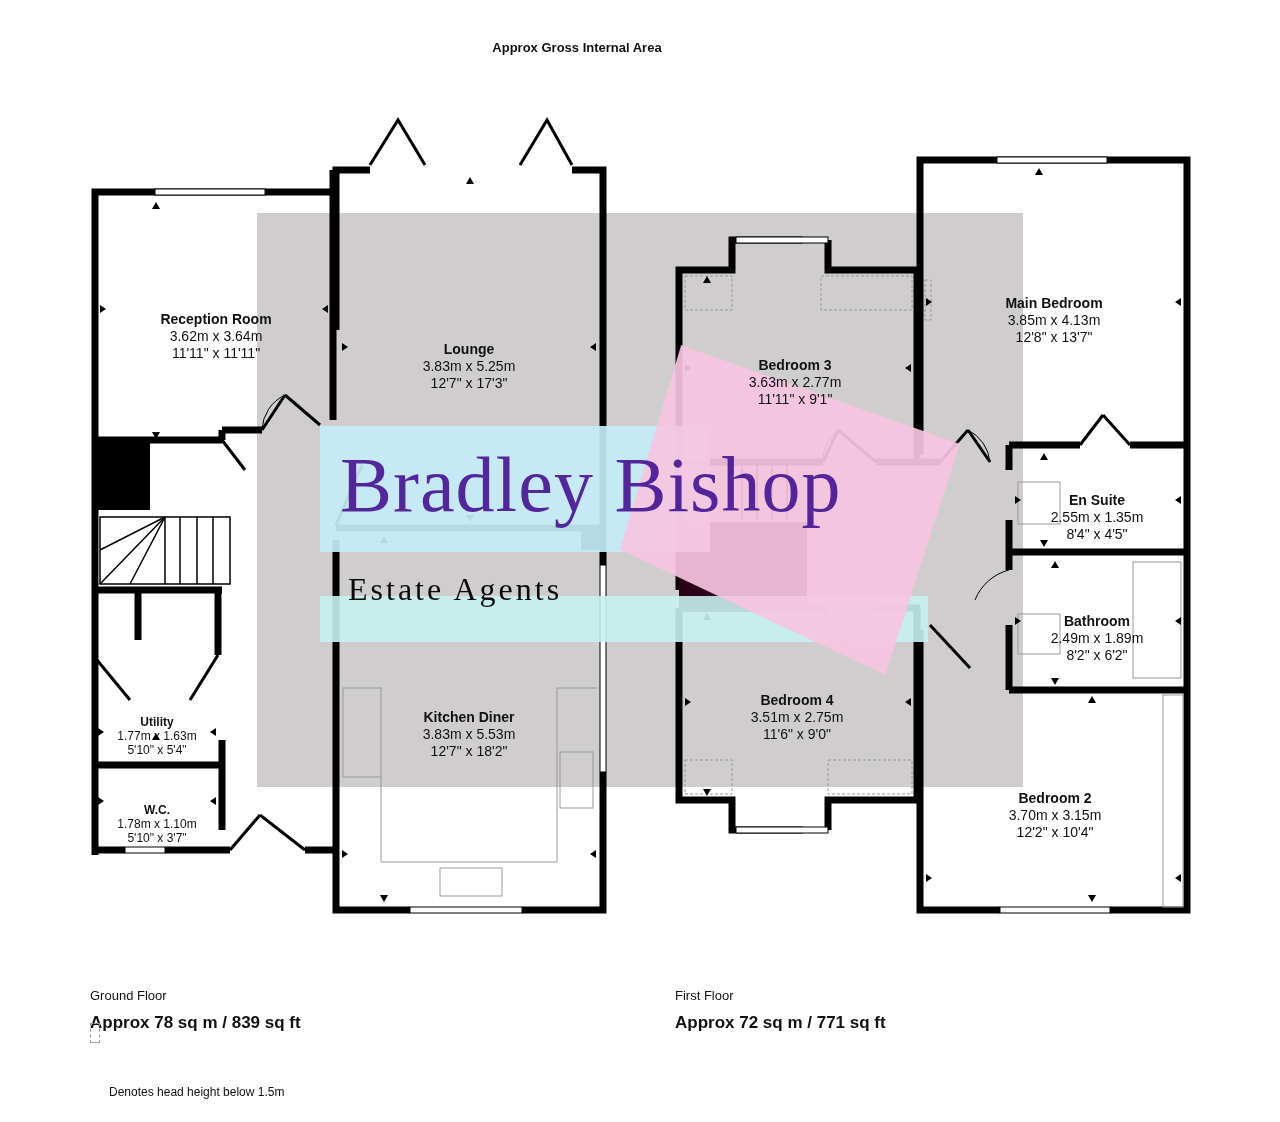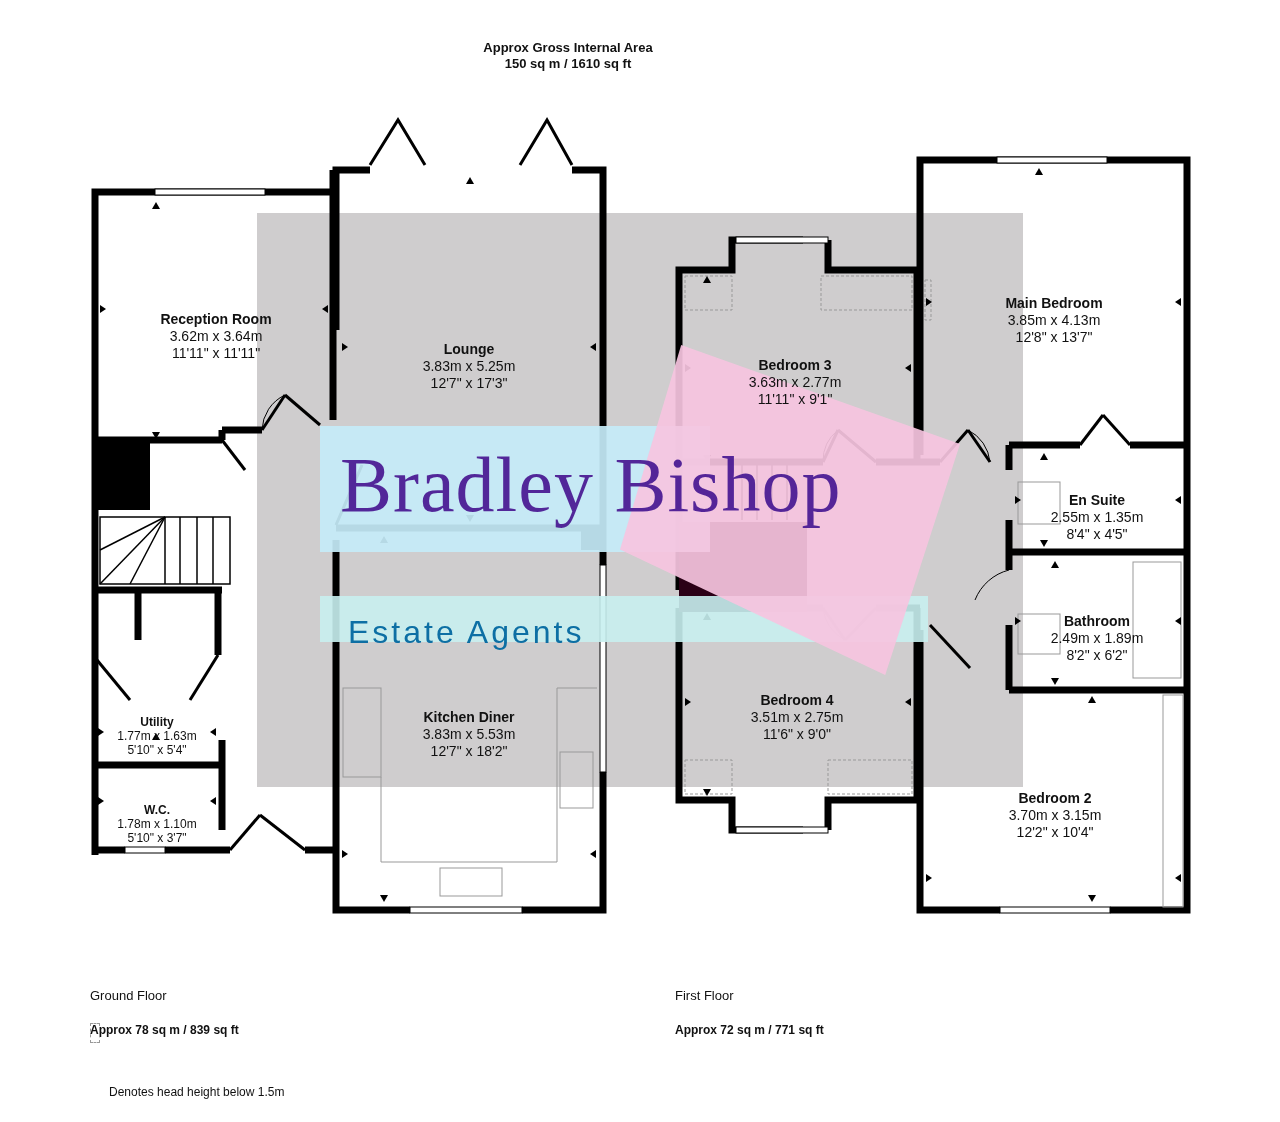--- a/index.html
+++ b/index.html
@@ -1,42 +1,41 @@
 <!DOCTYPE html>
 <html><head>
 <meta charset="utf-8">
 <style>
   html, body { margin:0; padding:0; background:#ffffff; }
   body { width:1280px; height:1122px; position:relative; overflow:hidden;
          font-family:"Liberation Sans", sans-serif; color:#111; }
   .abs { position:absolute; }
-  .title-block { left:0; width:1136px; top:40px; text-align:center; font-weight:bold; font-size:13px; line-height:16px; }
+  .title-block { left:9px; width:1136px; top:40px; text-align:center; font-weight:bold; font-size:13px; line-height:16px; }
   .wm-grey { left:257px; top:213px; width:766px; height:574px; background:#cfcdce; }
   .wm-cyan { left:320px; top:426px; width:390px; height:126px; background:#c6ecf8; opacity:.92; }
   .wm-cyan2 { left:320px; top:596px; width:608px; height:46px; background:#c8f0f0; opacity:.9; }
   .wm-pink { left:620px; top:345px; width:340px; height:330px; background:#f6c4e0; opacity:.92;
              clip-path:polygon(18% 0%, 100% 30%, 78% 100%, 0% 62%); }
   .wm-text { left:340px; top:440px; font-family:"Liberation Serif", serif; font-size:78px; color:#4c1d95; opacity:.95; letter-spacing:1px; white-space:nowrap; }
-  .wm-sub { left:348px; top:614px; font-family:Liberation Sans, sans-serif; font-size:32px; color:#0369a1; letter-spacing:3px; opacity:.95; white-space:nowrap; }
+  .wm-sub { left:348px; top:571px; font-family:Liberation Serif, serif; font-size:32px; color:#000000; letter-spacing:3px; opacity:.95; white-space:nowrap; }
   .room-label { position:absolute; text-align:center; font-size:14px; line-height:17px; transform:translateX(-50%); white-space:nowrap; }
   .room-label .name { font-weight:bold;margin-top:16px; }
   .room-label.small { font-size:12px; line-height:14px; }
   .floor-title { font-size:13px;margin-top:36px; }
-  .floor-area { font-size:12px; font-weight:bold; margin-top:20px; }
+  .floor-area { font-size:17px; font-weight:bold; margin-top:10px; }
   .legend-box { left:90px; top:1023px; width:8px; height:18px; border:1px dashed #999; }
   .legend-text { left:109px; top:1085px; font-size:12px; }
   .disclaimer { left:280px; width:720px; top:1058px; text-align:center; font-size:12px; line-height:15px; }
   svg.plan { position:absolute; left:0; top:0; }
 </style>
 </head>
 <body>
 
 <div class="abs title-block">
   <div>Approx Gross Internal Area</div>
-  <div>150 sq m / 1610 sq ft</div>
 </div>
 
 <div class="abs wm-grey"></div>
 
 <svg class="plan" width="1280" height="1122">
   <g fill="none" stroke="#000" stroke-width="7" stroke-linejoin="miter">
 
     <polyline points="95,855 95,192 333,192"></polyline>
     <line x1="95" y1="440" x2="222" y2="440"></line>
     <line x1="222" y1="440" x2="222" y2="430"></line>

